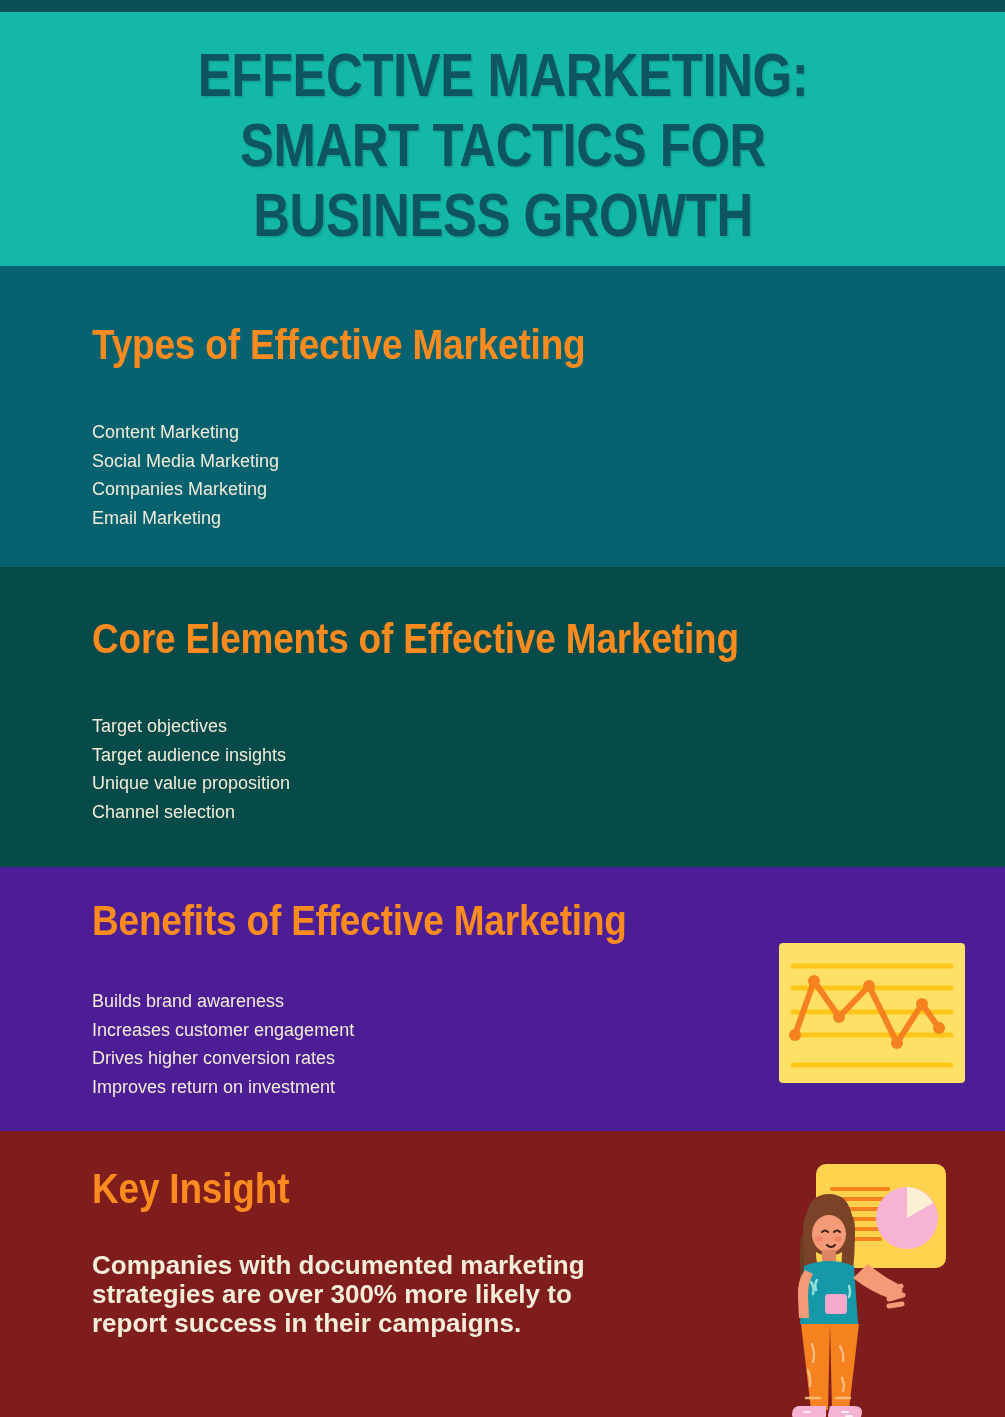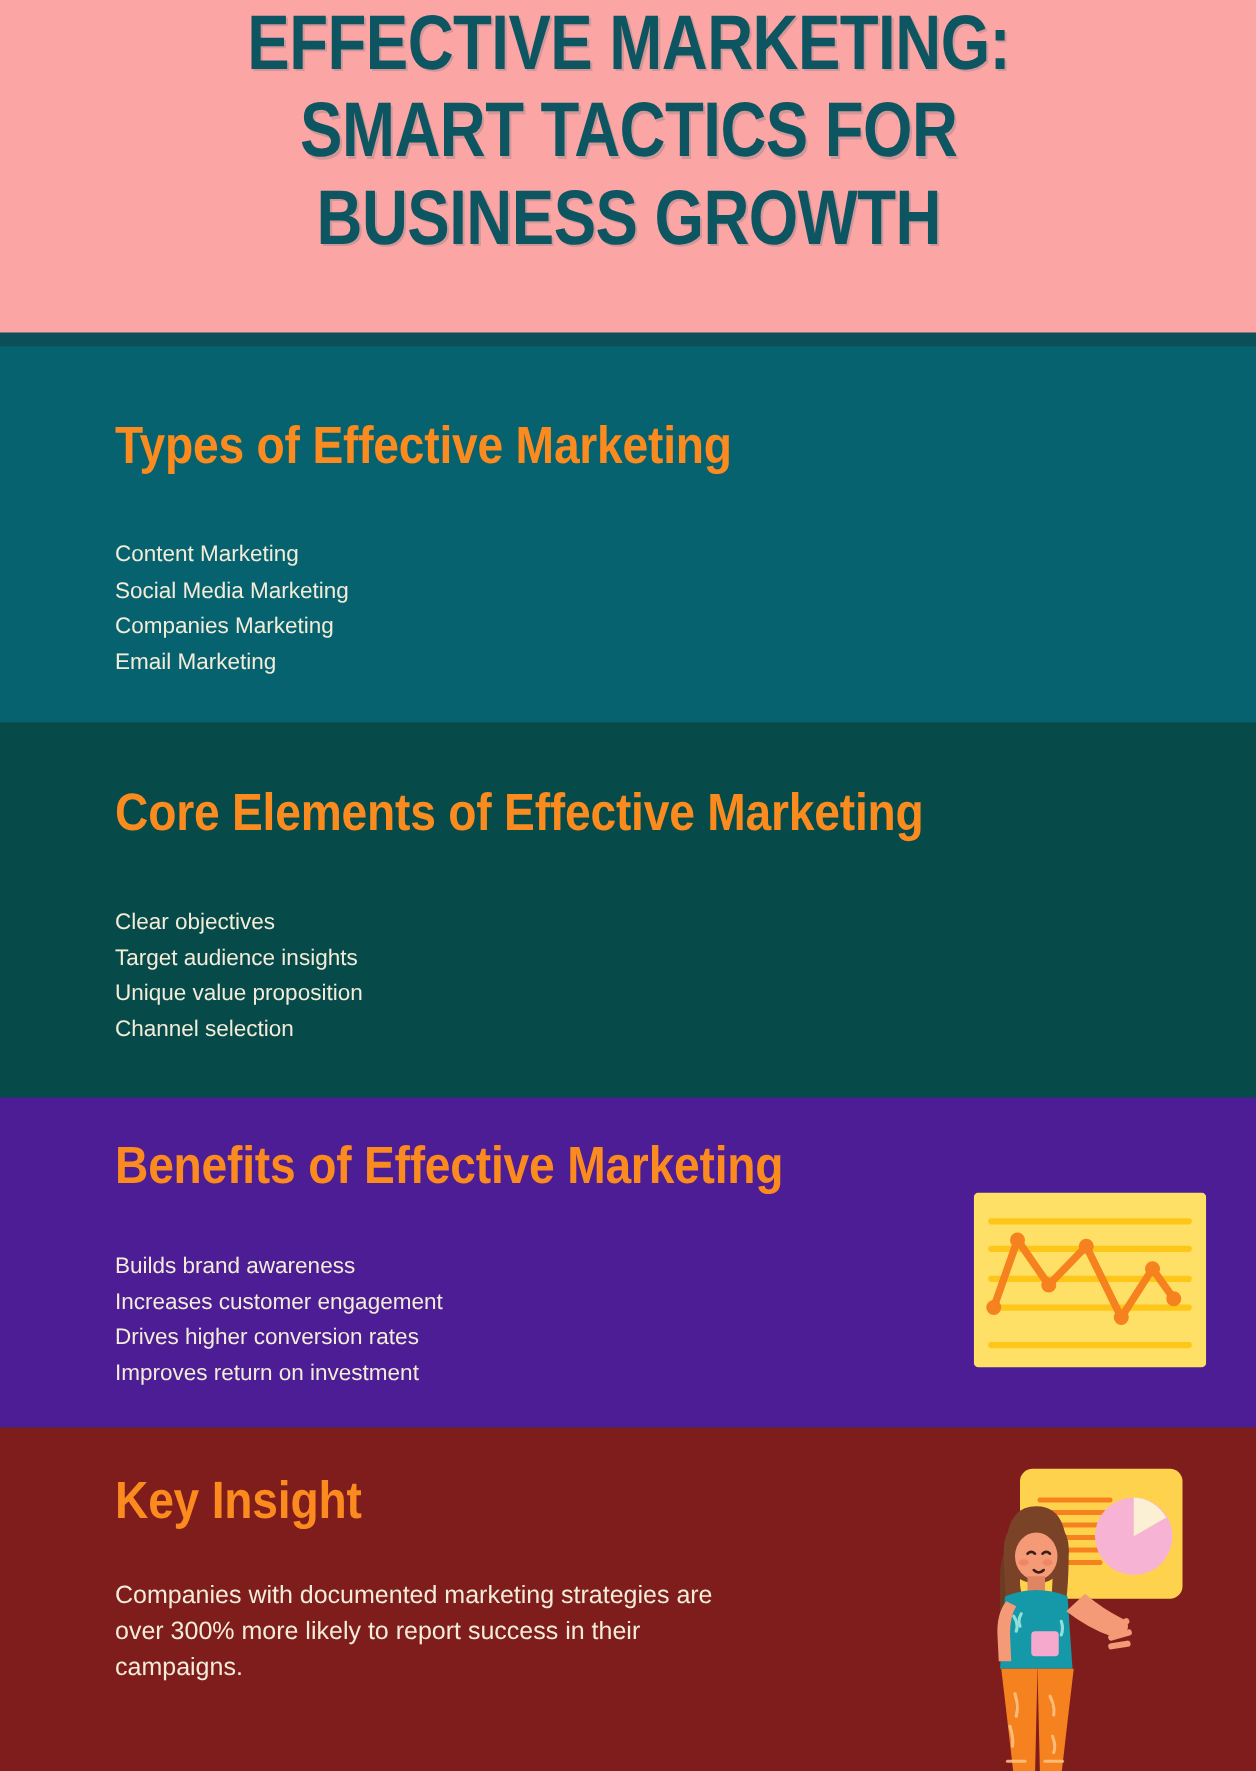--- a/index.html
+++ b/index.html
@@ -14,25 +14,26 @@
   #page {
     position: relative;
     width: 1005px;
     height: 1417px;
     overflow: hidden;
   }
 
   
   .header {
     position: absolute;
-    left: 0; top: 0;
+    left: 0; top: 12px;
     width: 1005px;
     height: 266px;
-    background: #fca5a5;
+    background: #14b8a6;
     display: flex;
+    align-items: center;
     justify-content: center;
   }
   .header-title {
     width: 860px;
     text-align: center;
     color: #0d5560;
     font-family: "Liberation Sans Narrow", "Liberation Sans", sans-serif;
     font-weight: bold;
     font-size: 62px;
     line-height: 70px;
@@ -41,21 +42,20 @@
     transform-origin: center center;
     text-shadow: 2px 2px 0 rgba(13,85,96,0.18);
     text-transform: uppercase;
   }
 
   
   .section {
     position: absolute;
     left: 0;
     width: 1005px;
-    margin-top: 11px;
   }
   .sec-1 { top: 266px;  height: 301px; background: #076270; }
   .sec-2 { top: 567px;  height: 300px; background: #064a4a; padding-left: 16px; }
   .sec-3 { top: 867px;  height: 264px; background: #4c1d95; }
   .sec-4 { top: 1131px; height: 286px; background: #7f1d1d; }
 
   .sec-head {
     position: absolute;
     color: #fb8b1e;
     font-family: "Liberation Sans Narrow", "Liberation Sans", sans-serif;
@@ -83,23 +83,23 @@
   .sec-1 .sec-list { left: 92px; top: 152px; }
   .sec-2 .sec-list { left: 92px; top: 145px; }
   .sec-3 .sec-list { left: 92px; top: 120px; }
 
   .sec-para {
     position: absolute;
     left: 92px;
     top: 120px;
     width: 505px;
     color: #f2ecd8;
-    font-size: 20px;
+    font-size: 26px;
     line-height: 29px;
-    font-weight: 400;
+    font-weight: 700;
   }
 
   .art {
     position: absolute;
   }
 </style>
 </head>
 <body>
 
 <div id="page">
@@ -128,21 +128,21 @@
       <rect x="36" y="90" width="30" height="70" fill="#fb8b1e"></rect>
       <rect x="72" y="36" width="30" height="124" fill="#f9a8c0"></rect>
       <rect x="108" y="58" width="30" height="102" fill="#fb8b1e"></rect>
       <rect x="144" y="32" width="30" height="128" fill="#f9a8c0"></rect>
     </svg>
   </div>
 
   <div class="section sec-2">
     <div class="sec-head">Core Elements of Effective Marketing</div>
     <ul class="sec-list">
-      <li>Clear objectives</li>
+      <li>Target objectives</li>
       <li>Target audience insights</li>
       <li>Unique value proposition</li>
       <li>Channel selection</li>
     </ul>
 
     <svg class="art" style="left:793px; top:665px; position:absolute;" width="160" height="160" viewBox="0 0 160 160">
       <circle cx="80" cy="80" r="75" fill="#ffd84d"></circle>
       <text x="80" y="118" text-anchor="middle" font-family="Liberation Sans, sans-serif" font-size="112" font-weight="bold" fill="#fb8b1e">$</text>
     </svg>
   </div>

